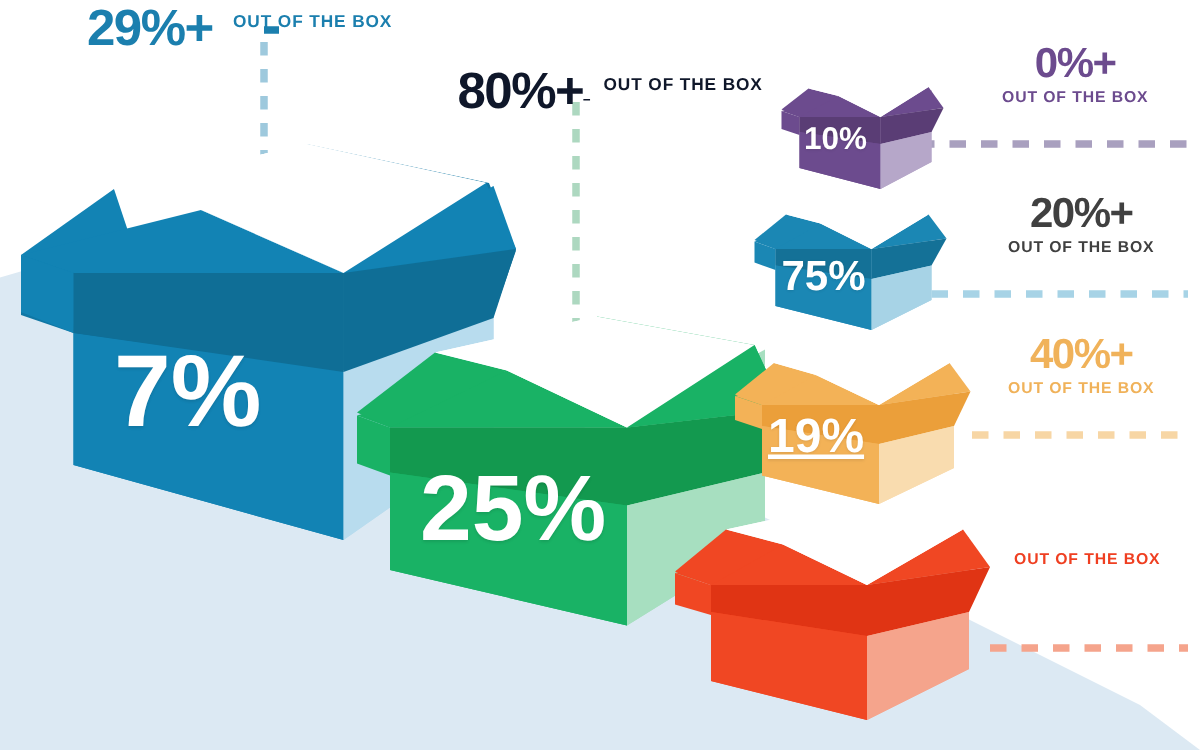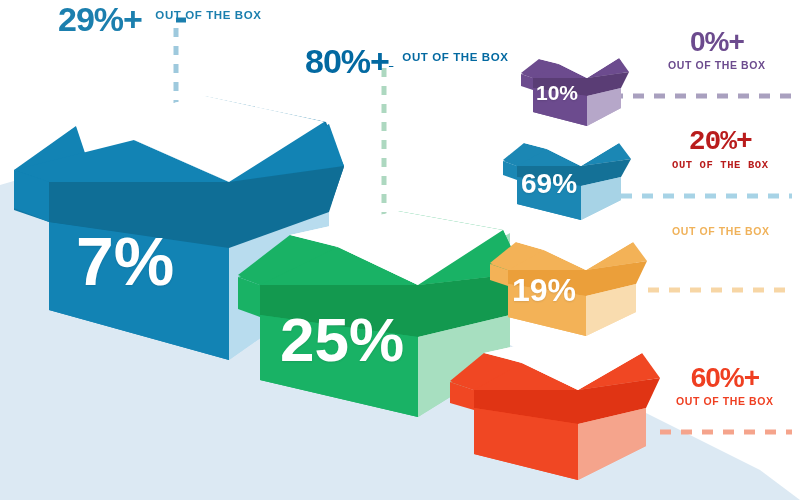--- a/index.html
+++ b/index.html
@@ -162,39 +162,39 @@
       <polygon points="44,27 116,21 128,37 78,44" fill="#1b87b4"></polygon>
       <polygon points="0,39 14,44 14,58 0,53" fill="#1b87b4"></polygon>
       <polygon points="14,44 78,44 78,64 14,55" fill="#147197"></polygon>
       <polygon points="78,44 128,37 118,55 78,64" fill="#147197"></polygon>
       <polygon points="21,21 68,11 116,21 78,44 44,27" fill="#ffffff"></polygon>
       <polygon points="14,55 78,64 78,98 14,82" fill="#1b87b4"></polygon>
       <polygon points="78,64 118,55 118,78 78,98" fill="#a7d3e6"></polygon>
       <polygon points="0,38 21,21 44,27 14,44" fill="#1b87b4"></polygon>
       <polygon points="21,21 68,11 116,21 78,44 44,27" fill="#ffffff"></polygon>
     </svg>
-    <div class="box-pct" style="left:18px;top:48px;font-size:28px;">69%</div>
+    <div class="box-pct" style="left:18px;top:48px;font-size:28px;">75%</div>
   </div>
 
   <div class="box" style="left:490px;top:216px;">
     <svg width="160" height="135" viewBox="0 0 160 135">
       <polygon points="96,54 146,30 146,96 96,120" fill="#f9dcaf"></polygon>
       <polygon points="18,54 96,54 96,120 18,101" fill="#f3b257"></polygon>
       <polygon points="0,48 54,34 96,54 18,54" fill="#f3b257"></polygon>
       <polygon points="54,34 143,26 157,45 96,54" fill="#f3b257"></polygon>
       <polygon points="0,48 18,54 18,70 0,64" fill="#f3b257"></polygon>
       <polygon points="18,54 96,54 96,80 18,68" fill="#eb9f3a"></polygon>
       <polygon points="96,54 157,45 146,68 96,80" fill="#eb9f3a"></polygon>
       <polygon points="26,26 84,13 143,26 96,54 54,34" fill="#ffffff"></polygon>
       <polygon points="18,68 96,80 96,120 18,101" fill="#f3b257"></polygon>
       <polygon points="96,80 146,68 146,96 96,120" fill="#f9dcaf"></polygon>
       <polygon points="0,47 26,26 54,34 18,54" fill="#f3b257"></polygon>
       <polygon points="26,26 84,13 143,26 96,54 54,34" fill="#ffffff"></polygon>
     </svg>
-    <div class="box-pct" style="left:22px;top:58px;font-size:32px;">19%</div>
+    <div class="box-pct" style="left:22px;top:58px;font-size:32px;text-decoration:underline;">19%</div>
   </div>
 
   <div class="box" style="left:450px;top:318px;">
     <svg width="215" height="180" viewBox="0 0 215 180">
       <polygon points="128,72 196,40 196,128 196,128 128,162" fill="#f5a48c"></polygon>
       <polygon points="24,72 128,72 128,162 24,136" fill="#f04723"></polygon>
       <polygon points="0,64 72,45 128,72 24,72" fill="#f04723"></polygon>
       <polygon points="72,45 192,35 210,60 128,72" fill="#f04723"></polygon>
       <polygon points="0,64 24,72 24,92 0,85" fill="#f04723"></polygon>
       <polygon points="24,72 128,72 128,106 24,90" fill="#e03414"></polygon>
@@ -205,37 +205,37 @@
       <polygon points="0,63 34,35 72,45 24,72" fill="#f04723"></polygon>
       <polygon points="34,35 112,18 192,35 128,72 72,45" fill="#ffffff"></polygon>
     </svg>
   </div>
 
   <div class="pct-label top-label" style="left:58px;top:2px;color:#1b7fae;">
     <span class="pct-big">29%+</span>
     <span class="pct-sub">OUT OF THE BOX</span>
   </div>
 
-  <div class="pct-label top-label" style="left:305px;top:44px;color:#0369a1;text-decoration:underline;">
+  <div class="pct-label top-label" style="left:305px;top:44px;color:#0f172a;text-decoration:underline;">
     <span class="pct-big">80%+</span>
     <span class="pct-sub">OUT OF THE BOX</span>
   </div>
 
   <div class="pct-label right-label" style="left:668px;top:28px;color:#6c4b8e;">
     <span class="pct-big">0%+</span>
     <span class="pct-sub">OUT OF THE BOX</span>
   </div>
 
-  <div class="pct-label right-label" style="left:672px;top:128px;color:#b91c1c;font-family:Liberation Mono, monospace;">
+  <div class="pct-label right-label" style="left:672px;top:128px;color:#404040;">
     <span class="pct-big">20%+</span>
     <span class="pct-sub">OUT OF THE BOX</span>
   </div>
 
   <div class="pct-label right-label" style="left:672px;top:222px;color:#f0b25a;">
+    <span class="pct-big">40%+</span>
     <span class="pct-sub">OUT OF THE BOX</span>
   </div>
 
   <div class="pct-label right-label" style="left:676px;top:364px;color:#ef3f21;">
-    <span class="pct-big">60%+</span>
     <span class="pct-sub">OUT OF THE BOX</span>
   </div>
 
 </div>
 
 </body></html>

